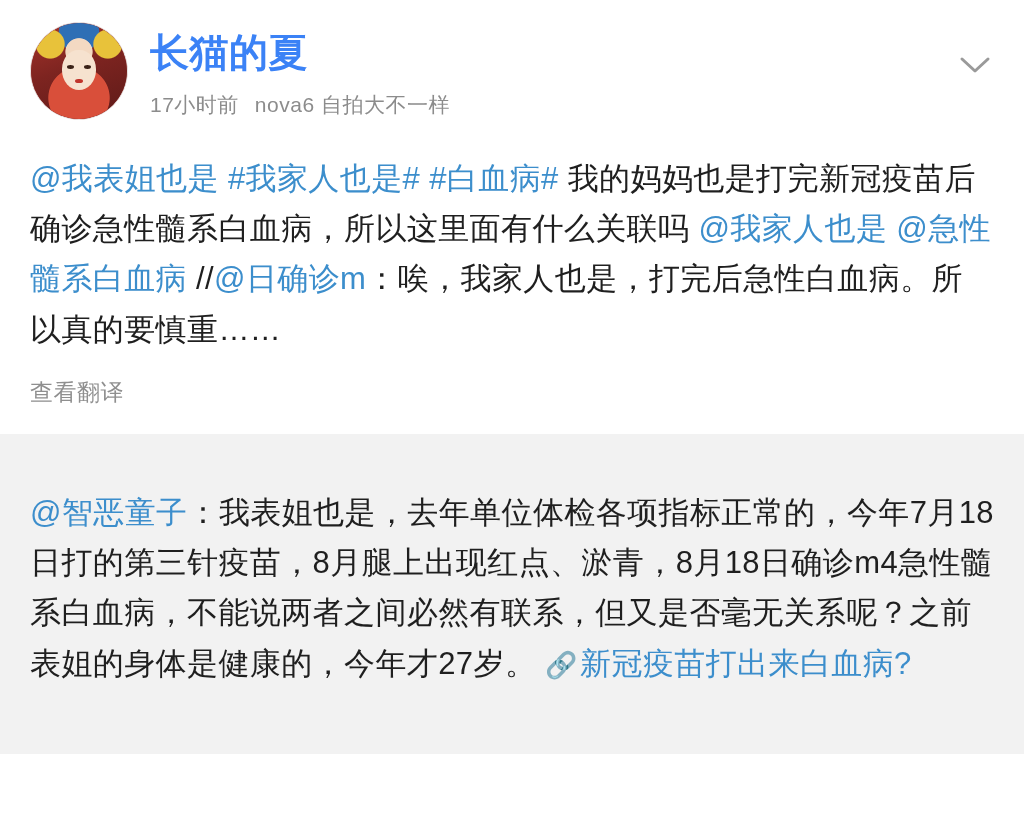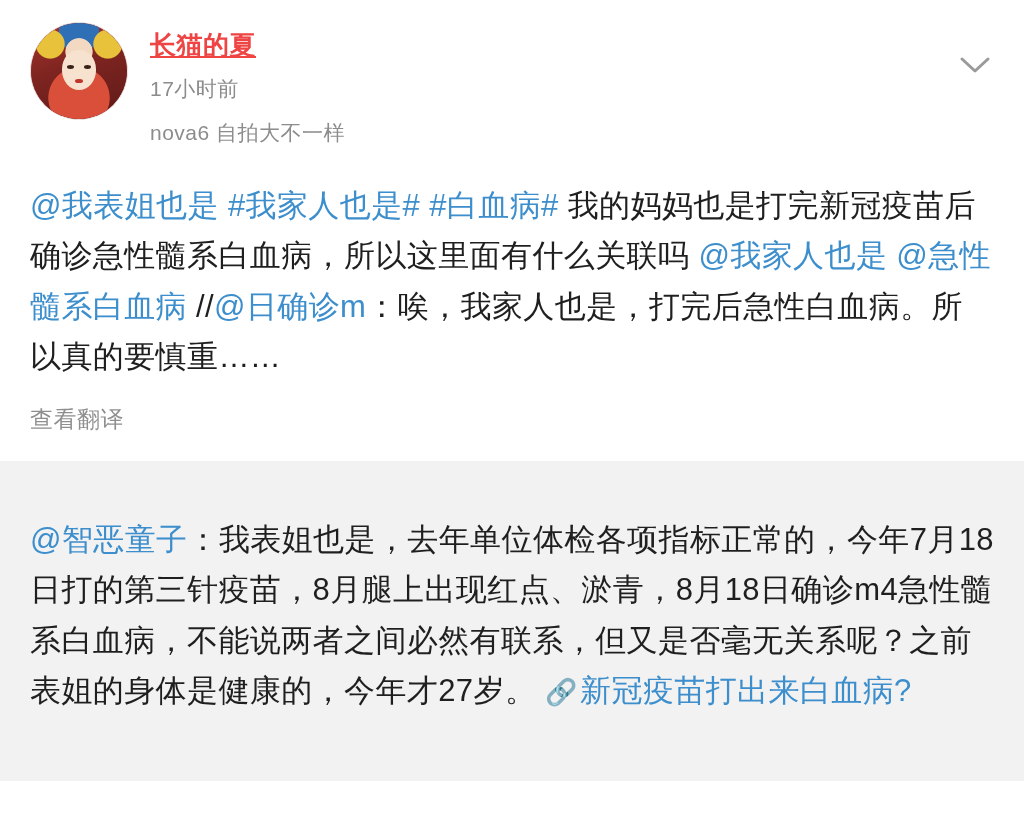--- a/index.html
+++ b/index.html
@@ -79,36 +79,34 @@
     height: 5%;
     background: #c0352c;
     border-radius: 50%;
   }
 
   .header-text {
     margin-left: 22px;
     padding-top: 8px;
   }
   .username {
-    font-size: 26px;
-    color: #ef4444;
+    font-size: 39px;
+    color: #3b82f6;
     font-weight: 600;
     line-height: 1.2;
     letter-spacing: 0.5px;
-    text-decoration: underline;
   }
   .meta {
     margin-top: 14px;
     font-size: 21px;
     color: #8c8c8c;
     letter-spacing: 0.5px;
     display: flex;
     gap: 16px;
-    align-items: flex-start;
-    flex-direction: column;
+    align-items: flex-end;
   }
 
   .chevron {
     position: absolute;
     right: 2px;
     top: 26px;
     width: 34px;
     height: 34px;
     display: flex;
     align-items: center;

